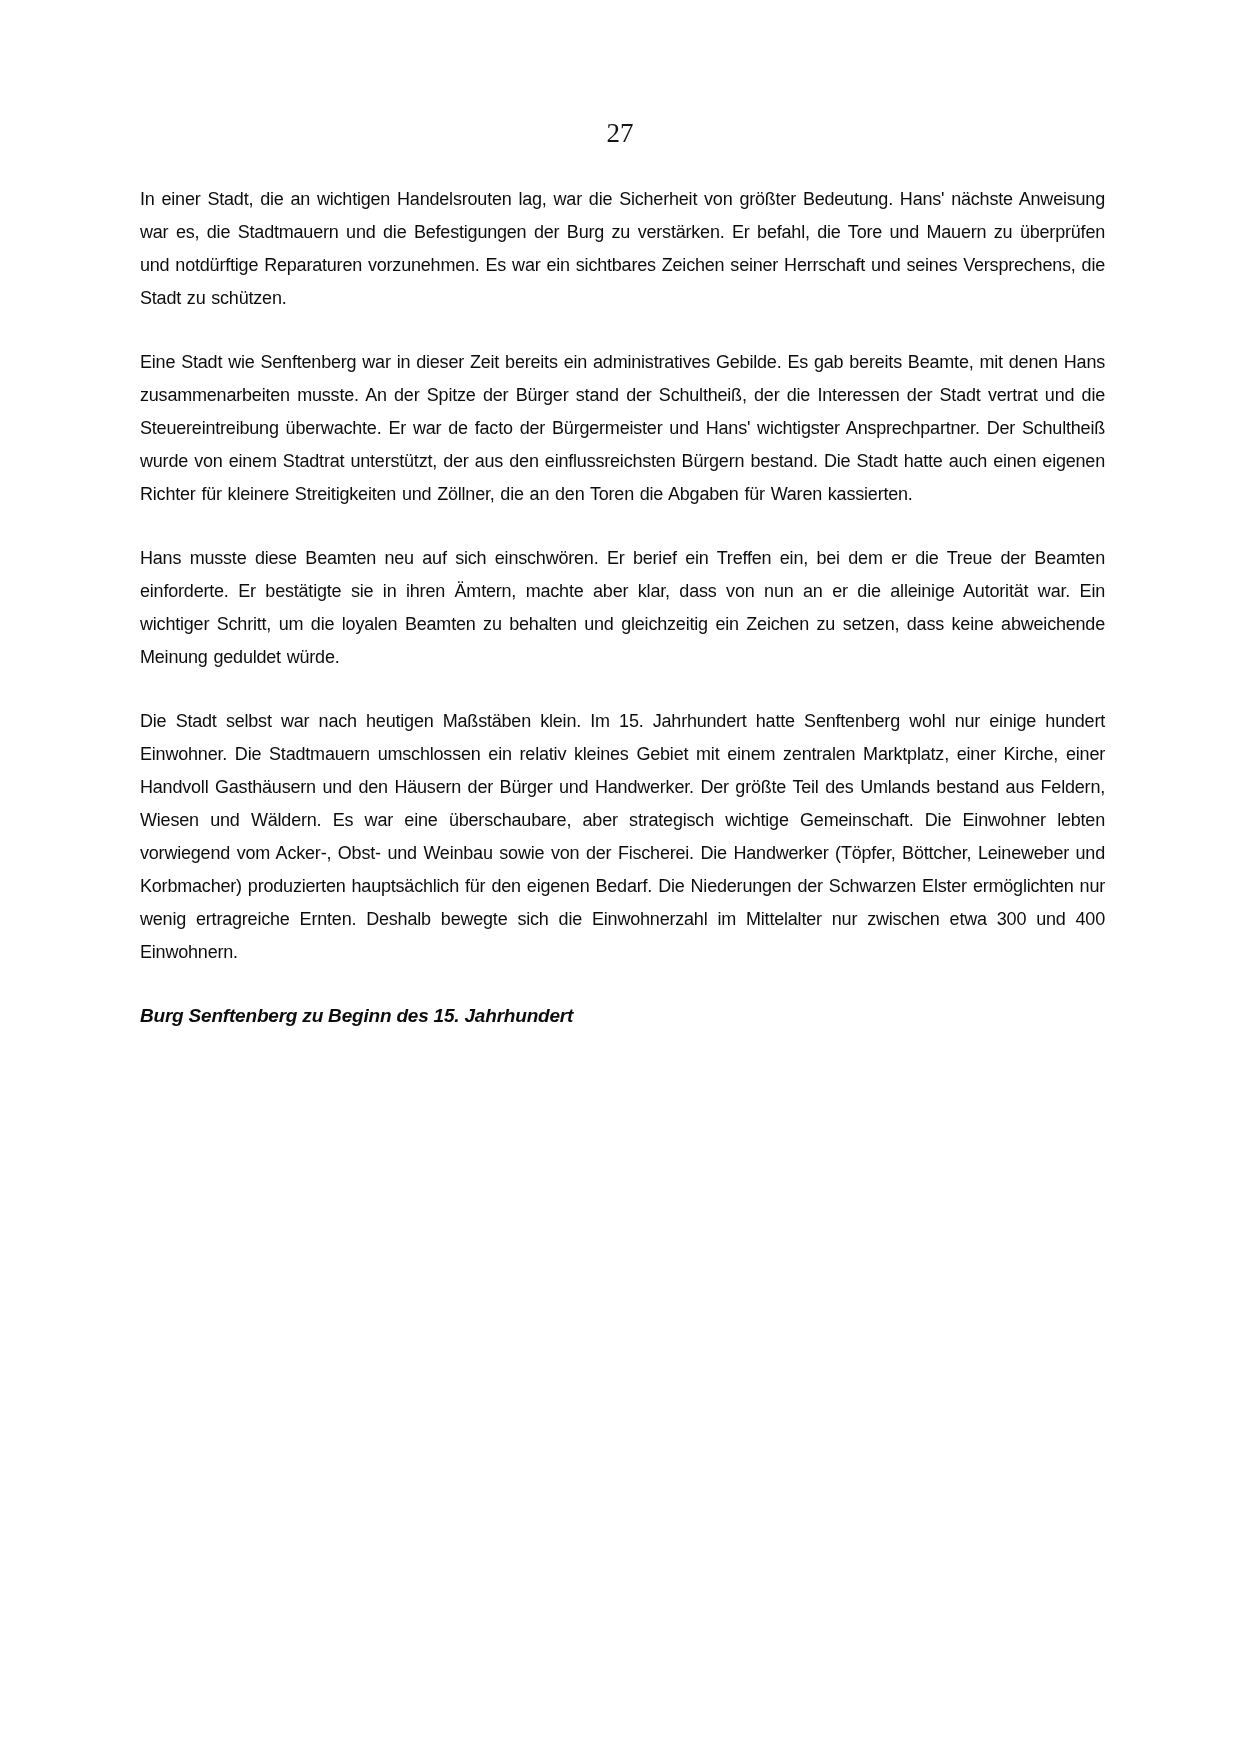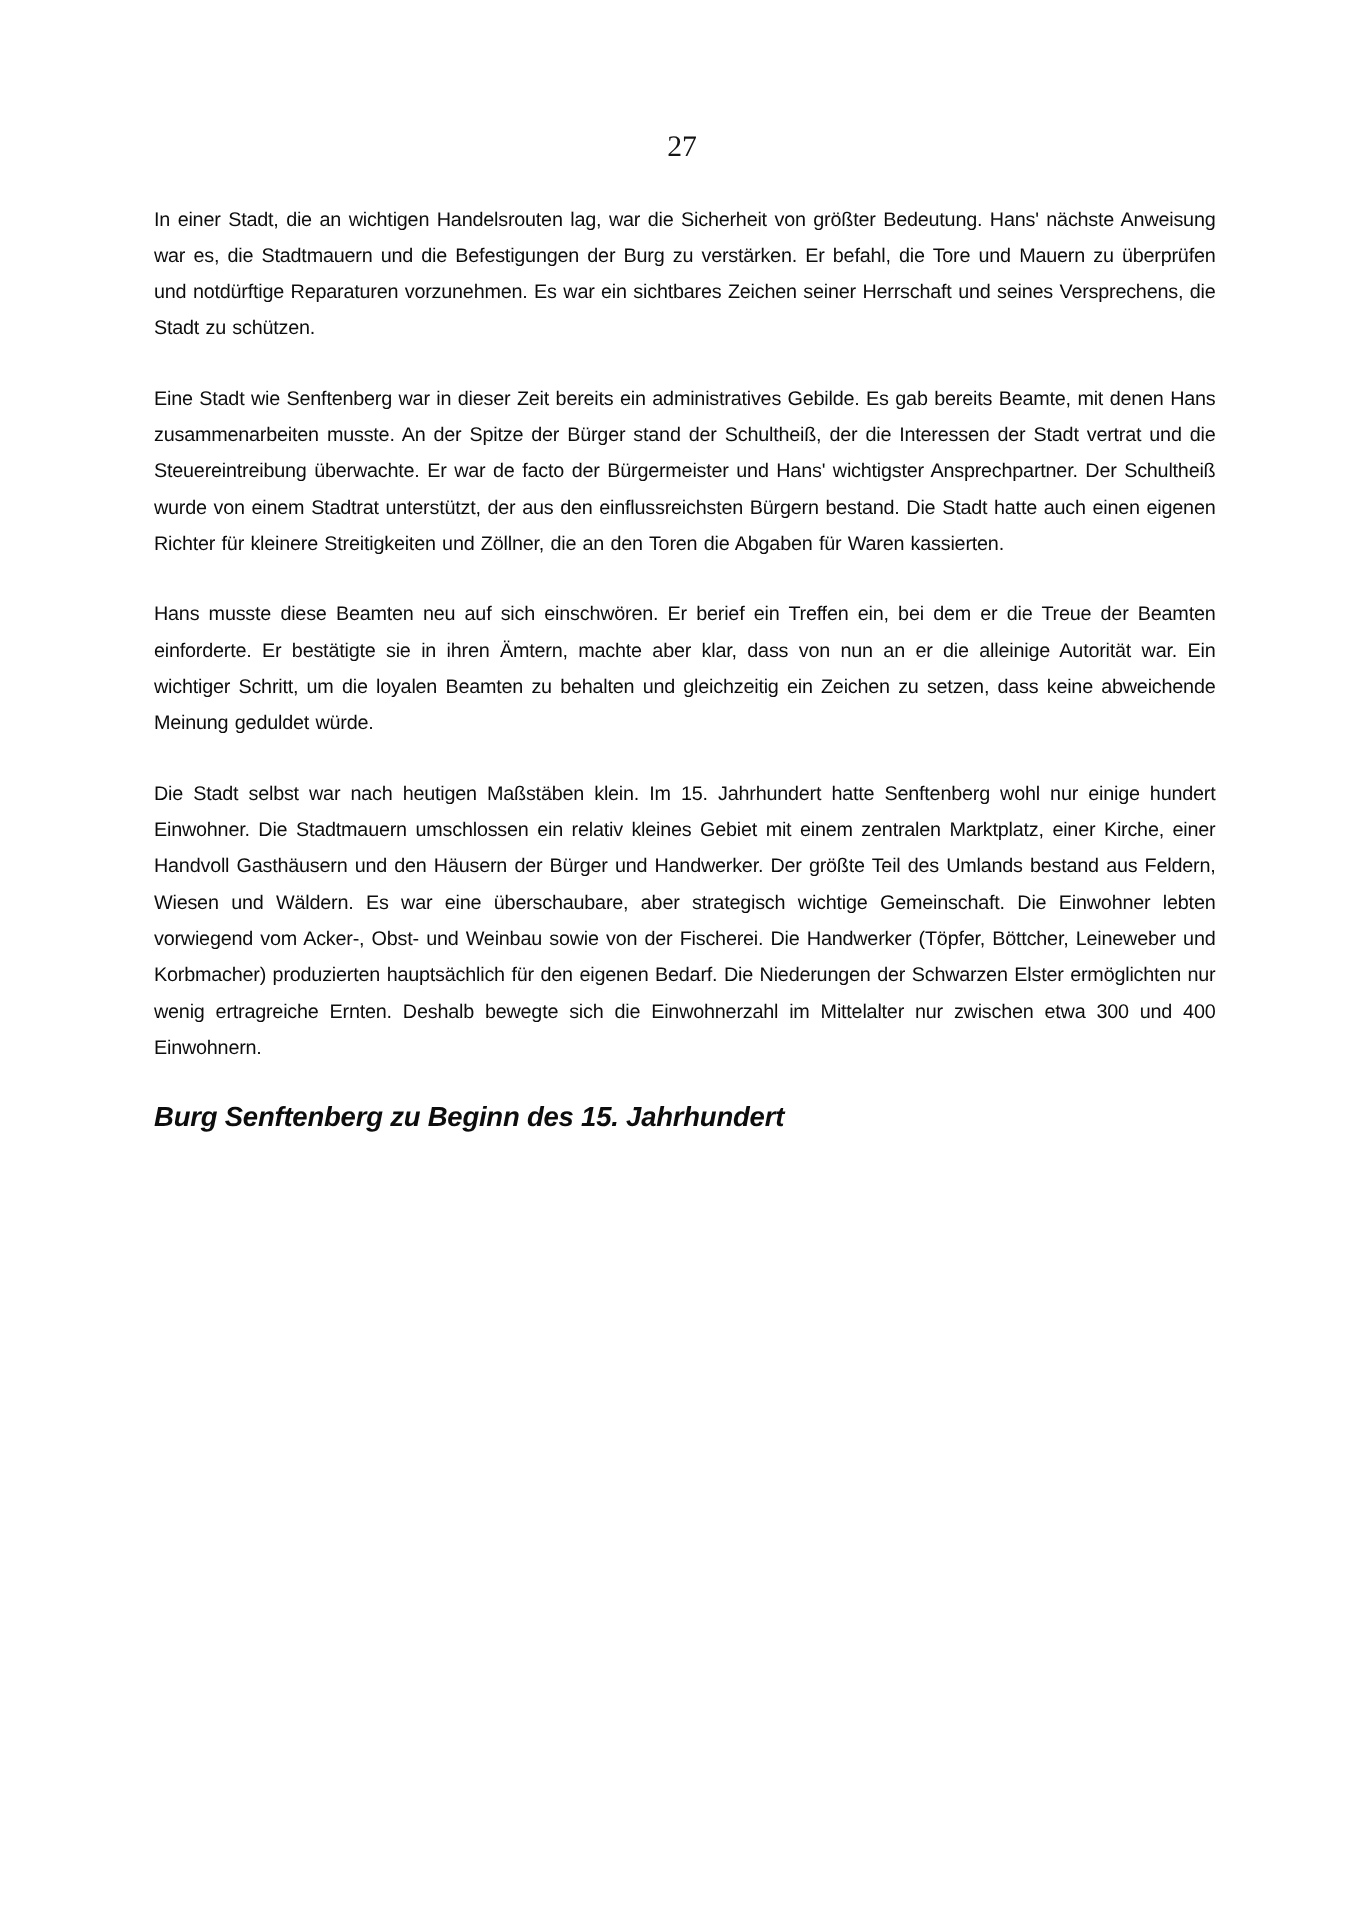--- a/index.html
+++ b/index.html
@@ -29,21 +29,21 @@
   .content p {
     font-size: 18px;
     line-height: 33px;
     letter-spacing: -0.2px;
     text-align: justify;
     margin-bottom: 31px;
     word-spacing: 1px;
   }
   .section-heading {
     margin-top: 28px;
-    font-size: 25px;
+    font-size: 19px;
     line-height: 32px;
     font-weight: bold;
     font-style: italic;
     letter-spacing: -0.2px;
     color: #0d0d0d;
   }
 </style>
 </head>
 <body>
 

